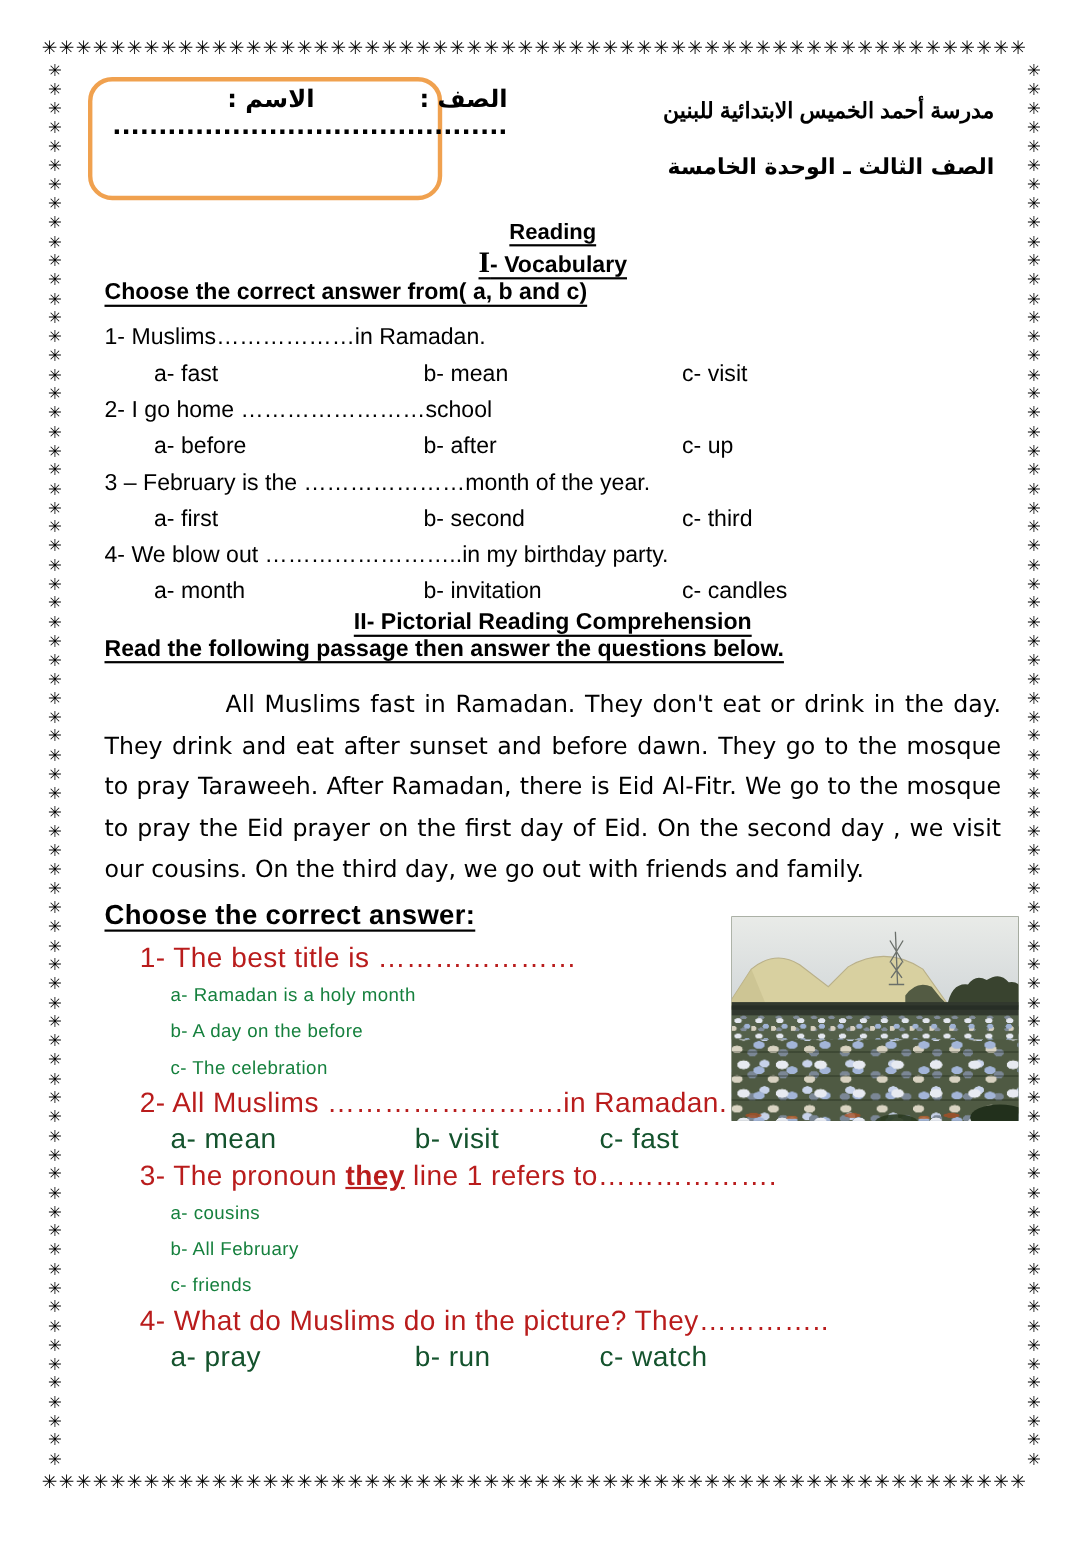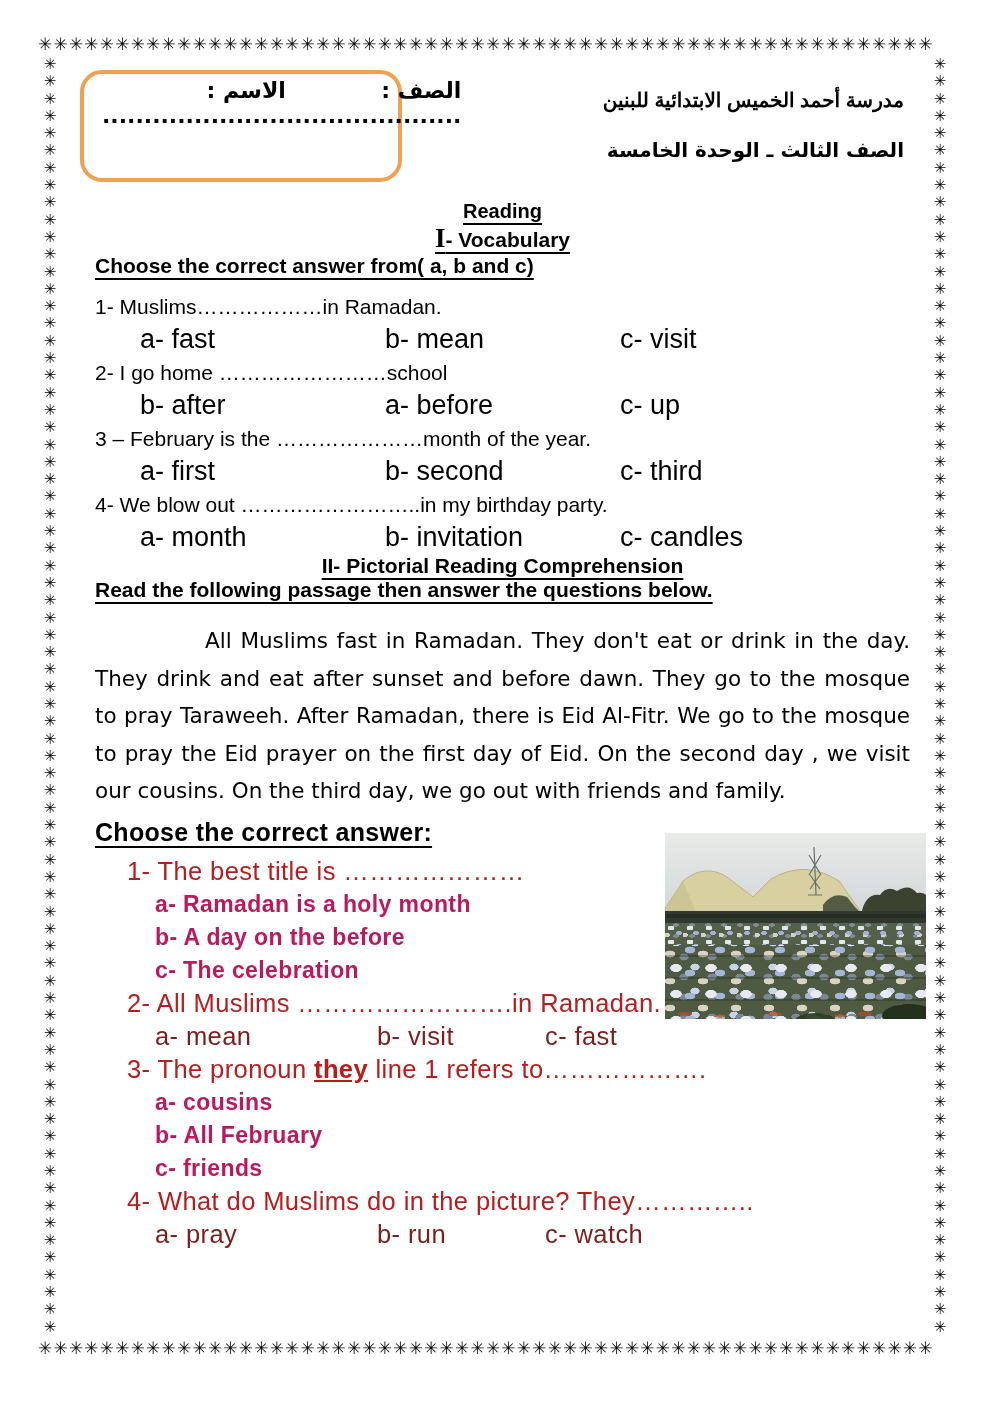--- a/index.html
+++ b/index.html
@@ -31,31 +31,31 @@
   
   .content{position:absolute;left:95px;top:200px;width:815px;}
   .center{text-align:center;}
   .u{ text-decoration:underline;text-underline-offset:5px;}
   .reading-title{font-size:20px;font-weight:bold;margin:0 0 8px 0;}
   .voc-title{font-size:21px;font-weight:bold;margin:0 0 10px 0;}
   .voc-title .big-i{font-family:"Liberation Serif",serif;font-size:27px;}
   .instruction{font-size:21px;font-weight:bold;margin:0 0 12px 0;display:inline-block;}
   .vq{font-size:21px;margin:0;line-height:33px;}
   .vopts{display:grid;grid-template-columns:245px 235px 1fr;margin-left:45px;
-         font-size:27px;line-height:33px;}
+         font-size:21px;line-height:33px;}
   .sec2-title{font-size:21px;font-weight:bold;margin:6px 0 12px 0;}
   .read-instr{font-size:21px;font-weight:bold;margin:0 0 8px 0;display:inline-block;}
   .passage{font-family:"DejaVu Sans",sans-serif;font-size:21.5px;line-height:37.5px;
            text-align:justify;text-indent:110px;margin:12px 0 2px 0;width:815px;}
   .choose-h{font-size:25px;font-weight:bold;margin:6px 0 8px 0;display:inline-block;
             letter-spacing:0.3px;}
   .cq{font-size:25.5px;line-height:33px;margin:0 0 0 32px;color:#b91c1c;letter-spacing:0.4px;}
-  .copt{font-size:23px;line-height:33px;margin:0 0 0 60px;color:#be185d;letter-spacing:0.4px;font-weight:bold;}
+  .copt{font-size:17px;line-height:33px;margin:0 0 0 60px;color:#15803d;letter-spacing:0.4px;}
   .copts-row{display:grid;grid-template-columns:222px 168px 1fr;margin-left:60px;
-             font-size:25.5px;line-height:33px;color:#7f1d1d;letter-spacing:0.4px;}
+             font-size:25.5px;line-height:33px;color:#14532d;letter-spacing:0.4px;}
   .they{font-weight:bold;text-decoration:underline;}
   .narrow{width:560px;}
   
   .photo{position:absolute;left:665px;top:833px;width:261px;height:186px;overflow:hidden;
          background:#4f5a43;}
   .photo .crowd-near{position:absolute;left:0;top:100px;width:100%;height:86px;
     background-color:#4f5a43;
     background-image:
       repeating-linear-gradient(180deg, rgba(18,28,14,.28) 0 2px, rgba(0,0,0,0) 2px 22px),
       radial-gradient(10px 7px at 11px 9px, #e7eaf1 55%, transparent 60%),
@@ -257,22 +257,22 @@
 
     <p class="vq">1- Muslims………………in Ramadan.</p>
     <div class="vopts">
       <span>a- fast</span>
       <span>b- mean</span>
       <span>c- visit</span>
     </div>
 
     <p class="vq">2- I go home ……………………school</p>
     <div class="vopts">
+      <span>a-  before</span>
       <span>b- after</span>
-      <span>a-  before</span>
       <span>c-  up</span>
     </div>
 
     <p class="vq">3 – February is the …………………month of the year.</p>
     <div class="vopts">
       <span>a-  first</span>
       <span>b-  second</span>
       <span>c- third</span>
     </div>
 

